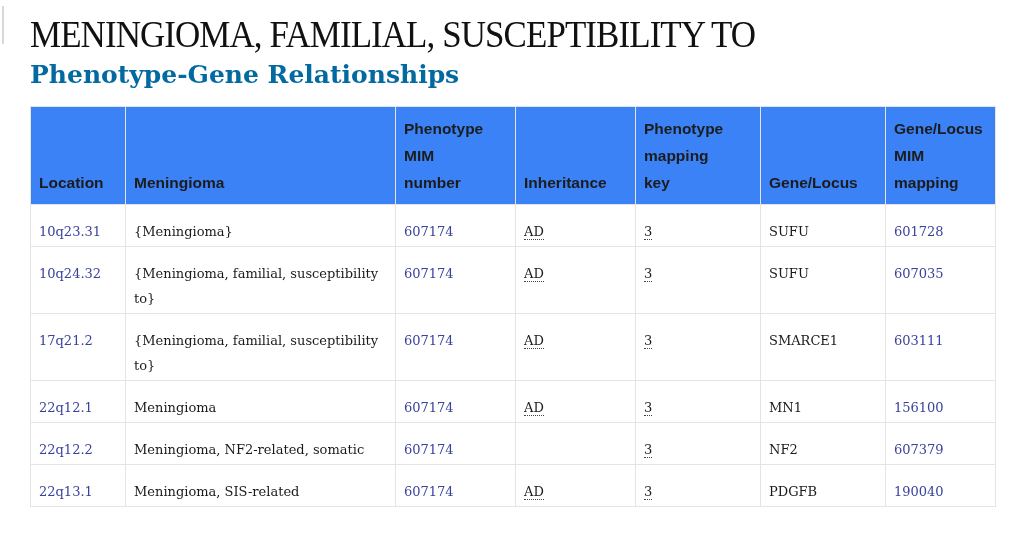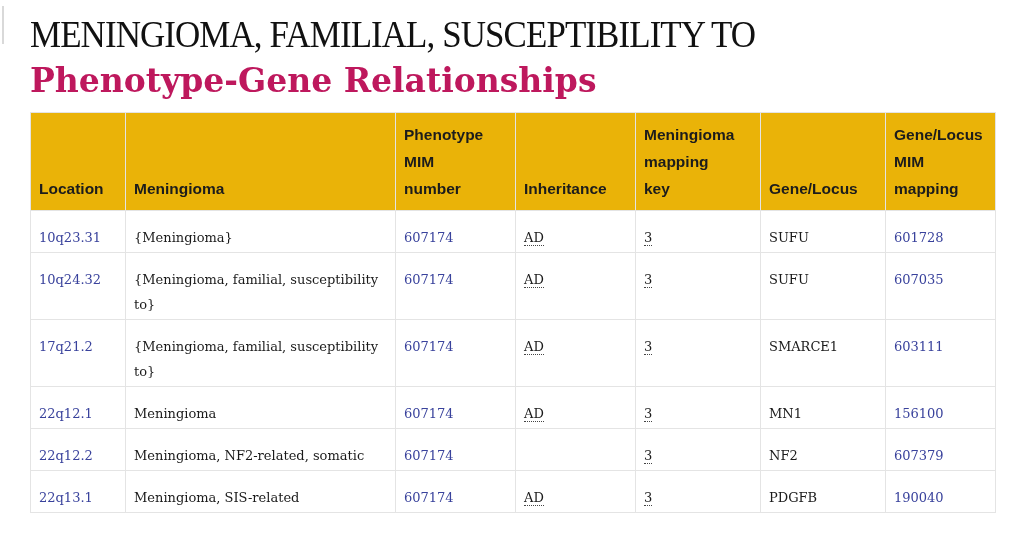--- a/index.html
+++ b/index.html
@@ -45,39 +45,39 @@
   .ghost .g1 { top: -6px; color: rgba(130, 185, 245, 0.20); }
   .ghost .g2 { top: 8px;  color: rgba(235, 160, 240, 0.16); }
   .ghost .gdash {
     position: absolute; left: 4px; bottom: 3px; height: 4px; width: 830px;
     background: repeating-linear-gradient(90deg,
       rgba(140, 175, 225, 0.38) 0 16px, rgba(255,255,255,0) 16px 27px);
     opacity: .55;
   }
 
   h2.section {
-    font-size: 33px;
+    font-size: 25px;
     line-height: 30px;
     font-weight: 700;
-    color: #be185d;
-    margin: 10px 0 16px 0;
+    color: #0369a1;
+    margin: 4px 0 16px 0;
   }
 
   table.pg {
     border-collapse: collapse;
     table-layout: fixed;
     width: 965px;
     background: #ffffff;
   }
   table.pg th, table.pg td {
     border: 1px solid #e4e4e4;
     text-align: left;
   }
   table.pg thead th {
-    background: #eab308;
+    background: #3b82f6;
     font-family: "Liberation Sans", sans-serif;
     font-weight: 700;
     font-size: 15.5px;
     line-height: 27px;
     color: #1c1c1c;
     vertical-align: bottom;
     padding: 8px 6px 8px 8px;
   }
   table.pg thead th .hdr { display: inline-block; max-width: 86px; }
   table.pg tbody td {
@@ -119,21 +119,21 @@
         <col style="width:125px">
         <col style="width:125px">
       <col style="width:110px">
     </colgroup>
     <thead>
       <tr>
         <th><span class="hdr">Location</span></th>
         <th><span class="hdr">Meningioma</span></th>
         <th><span class="hdr">Phenotype MIM number</span></th>
         <th><span class="hdr">Inheritance</span></th>
-        <th><span class="hdr">Meningioma mapping key</span></th>
+        <th><span class="hdr">Phenotype mapping key</span></th>
         <th><span class="hdr">Gene/Locus</span></th>
         <th><span class="hdr">Gene/Locus MIM mapping</span></th>
       </tr>
     </thead>
     <tbody>
       <tr>
         <td><a class="loc">10q23.31</a></td>
         <td><span>{Meningioma}</span></td>
         <td><a class="mim">607174</a></td>
         <td><abbr class="dotted">AD</abbr></td>

